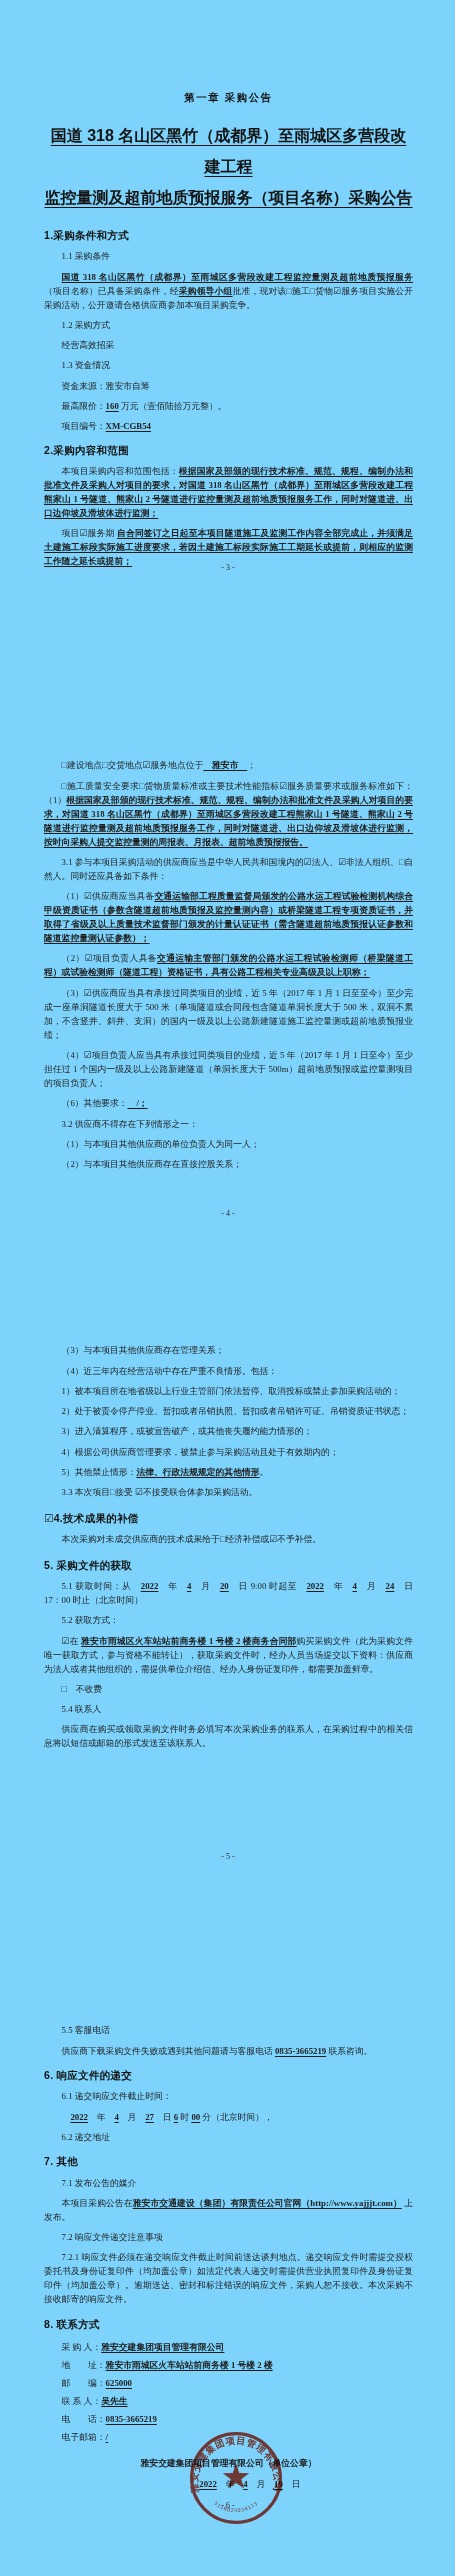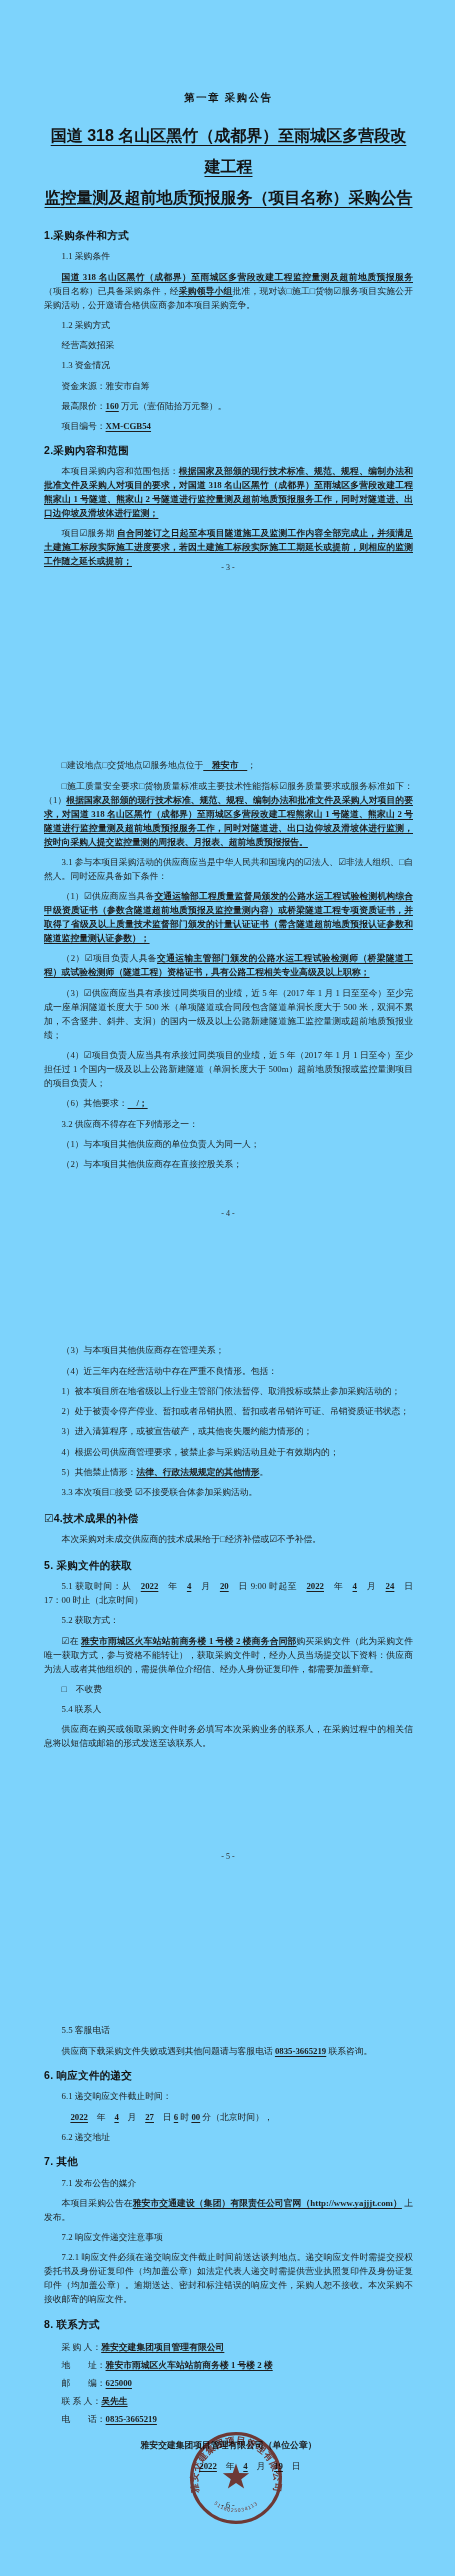--- a/index.html
+++ b/index.html
@@ -115,20 +115,23 @@
     </div>
     <div class="contact-row">
       <span>邮　　编：</span><span class="val">625000</span>
     </div>
     <div class="contact-row">
       <span>联 系 人：</span><span class="val">吴先生</span>
     </div>
     <div class="contact-row">
       <span>电　　话：</span><span class="val">0835-3665219</span>
     </div>
+    <div class="contact-row">
+      <span>电子邮箱：</span><span class="val">/</span>
+    </div>
 
     <div class="seal-line">雅安交建集团项目管理有限公司（单位公章）</div>
     <div class="date-line"><span>　</span><span class="u">2022</span><span>　年　</span><span class="u">4</span><span>　月　</span><span class="u">19</span><span>　日</span></div>
   </div>
   <div class="pf" style="top:2501px">- 6 -</div>
 
   <svg class="stamp" width="98" height="98" viewBox="0 0 170 170" aria-hidden="true" style="font-size:15.5px">
     <circle cx="85" cy="85" r="77" fill="none" stroke="#dd3526" stroke-width="5.5"></circle>
     <polygon fill="#dd3526" points="85,60 90.6,76.2 107.8,76.6 94.1,87.0 99.1,103.4 85,93.6 70.9,103.4 75.9,87.0 62.2,76.6 79.4,76.2"></polygon>
     <defs>

